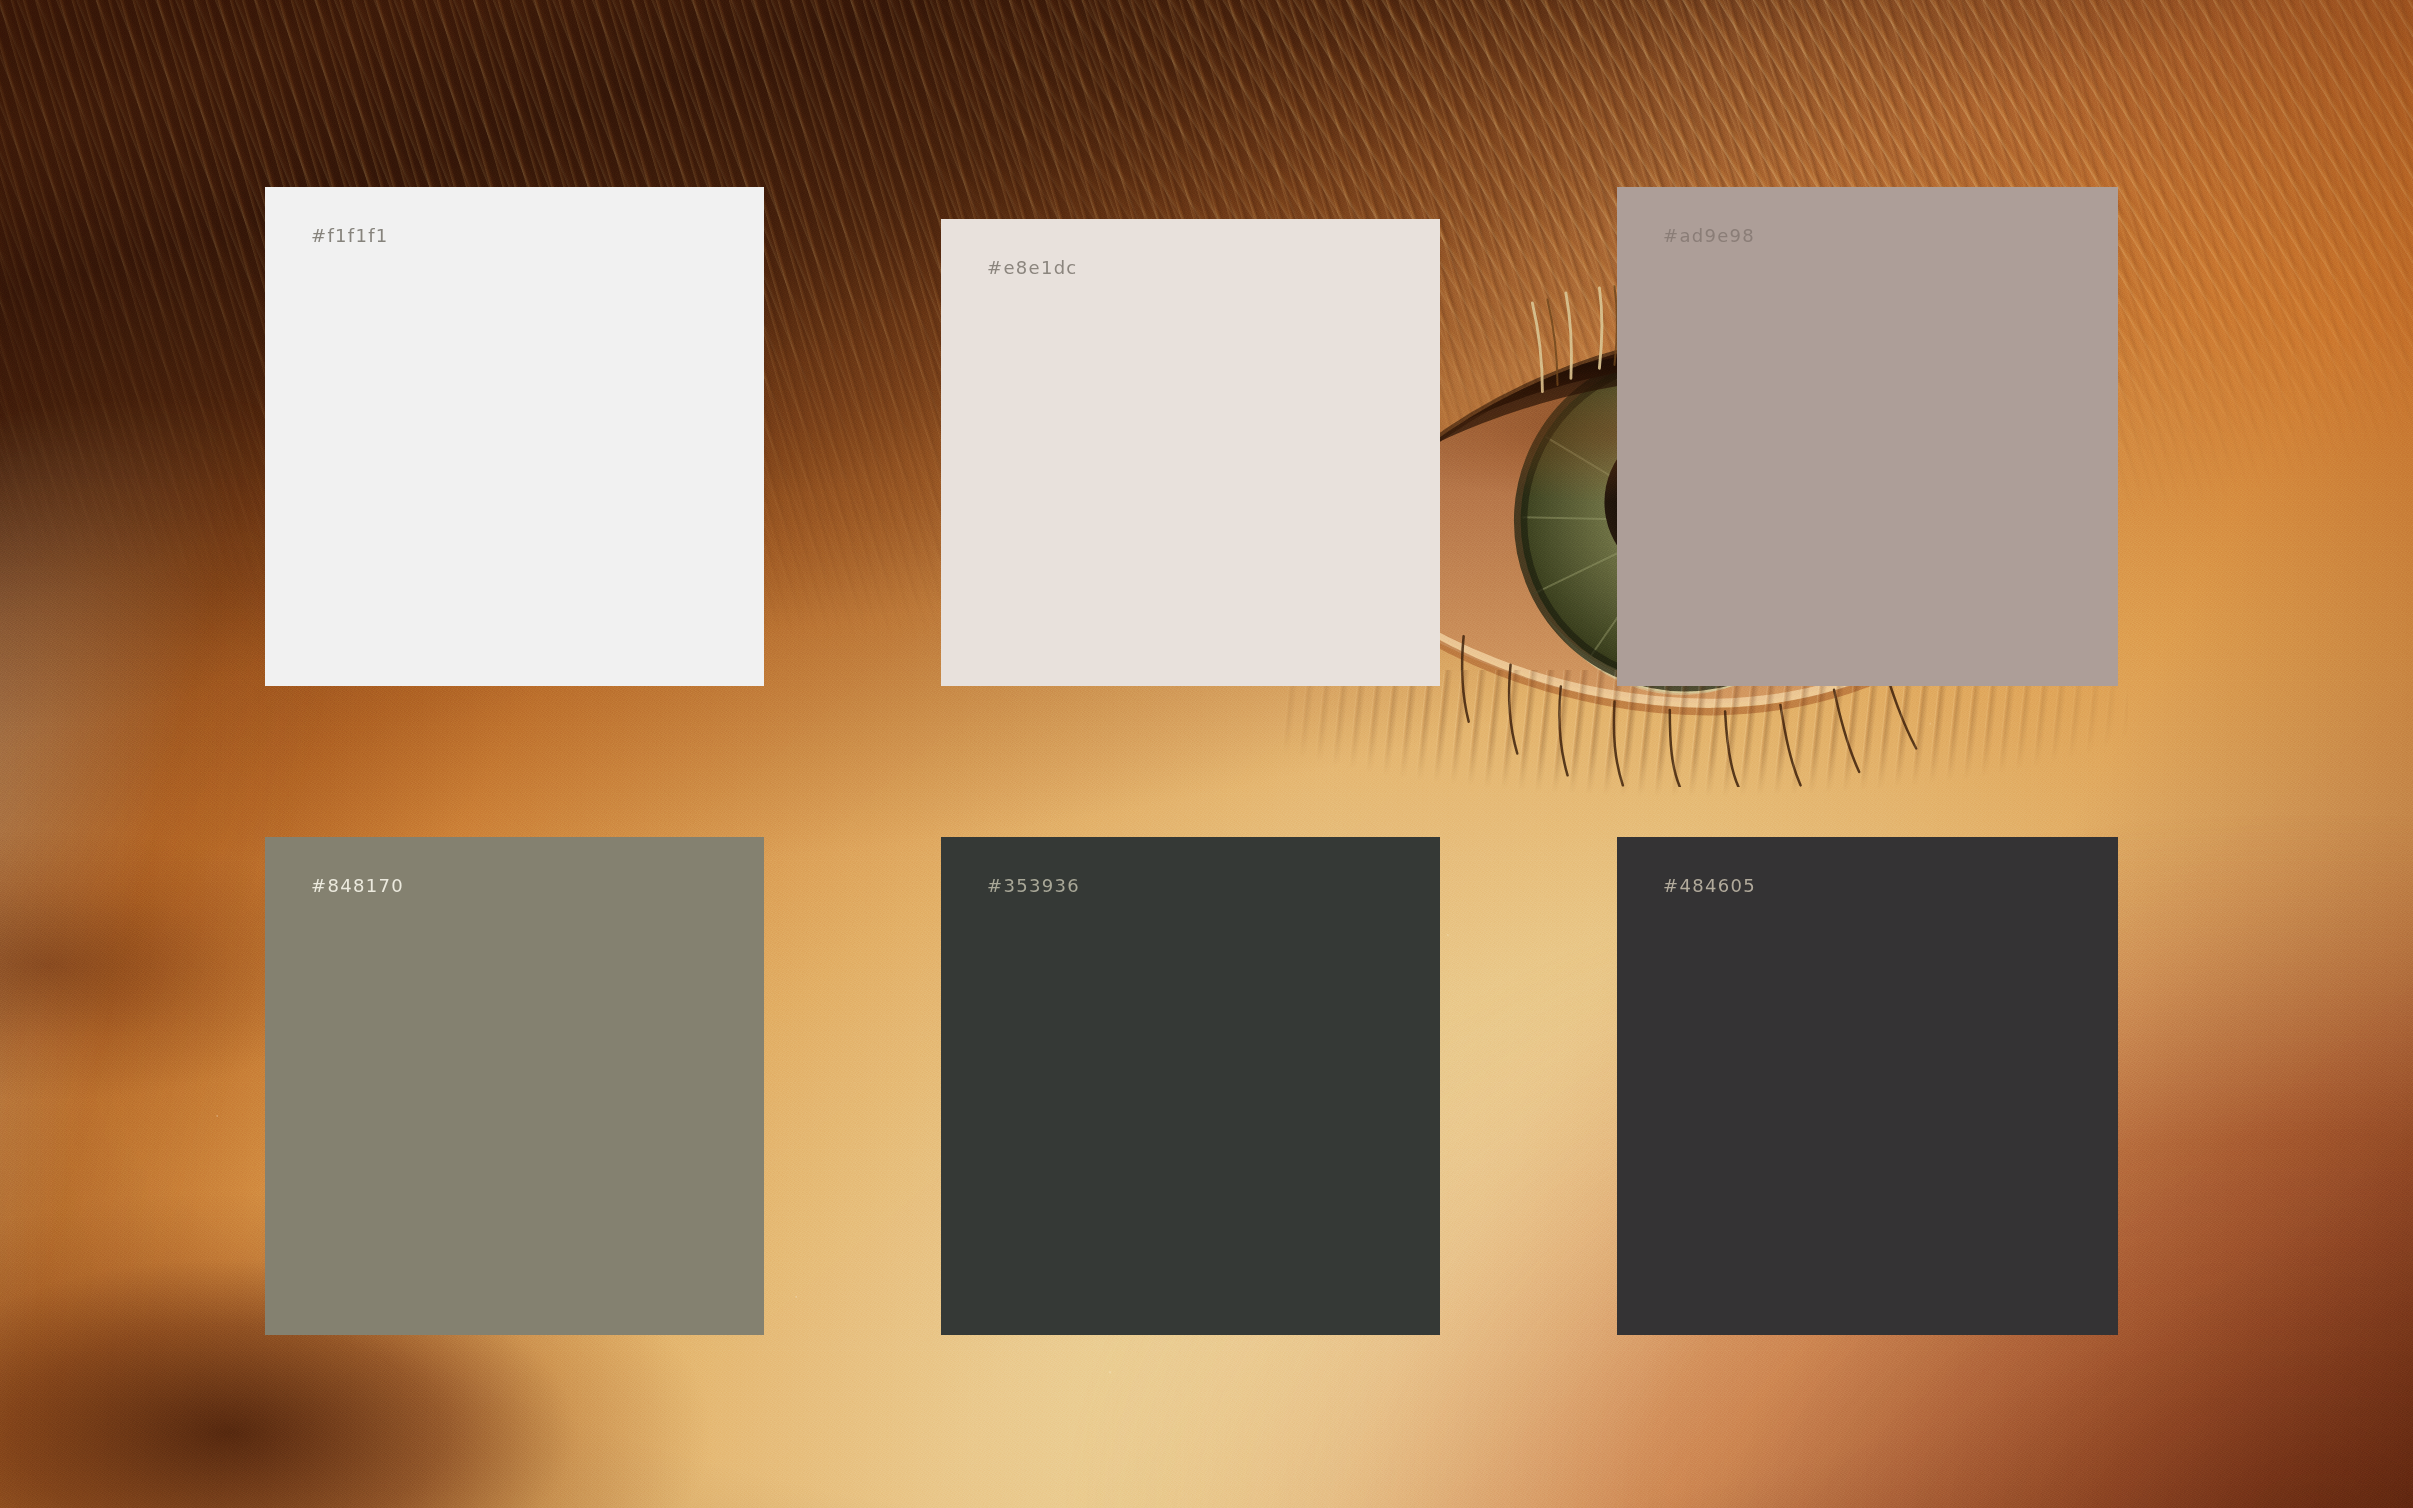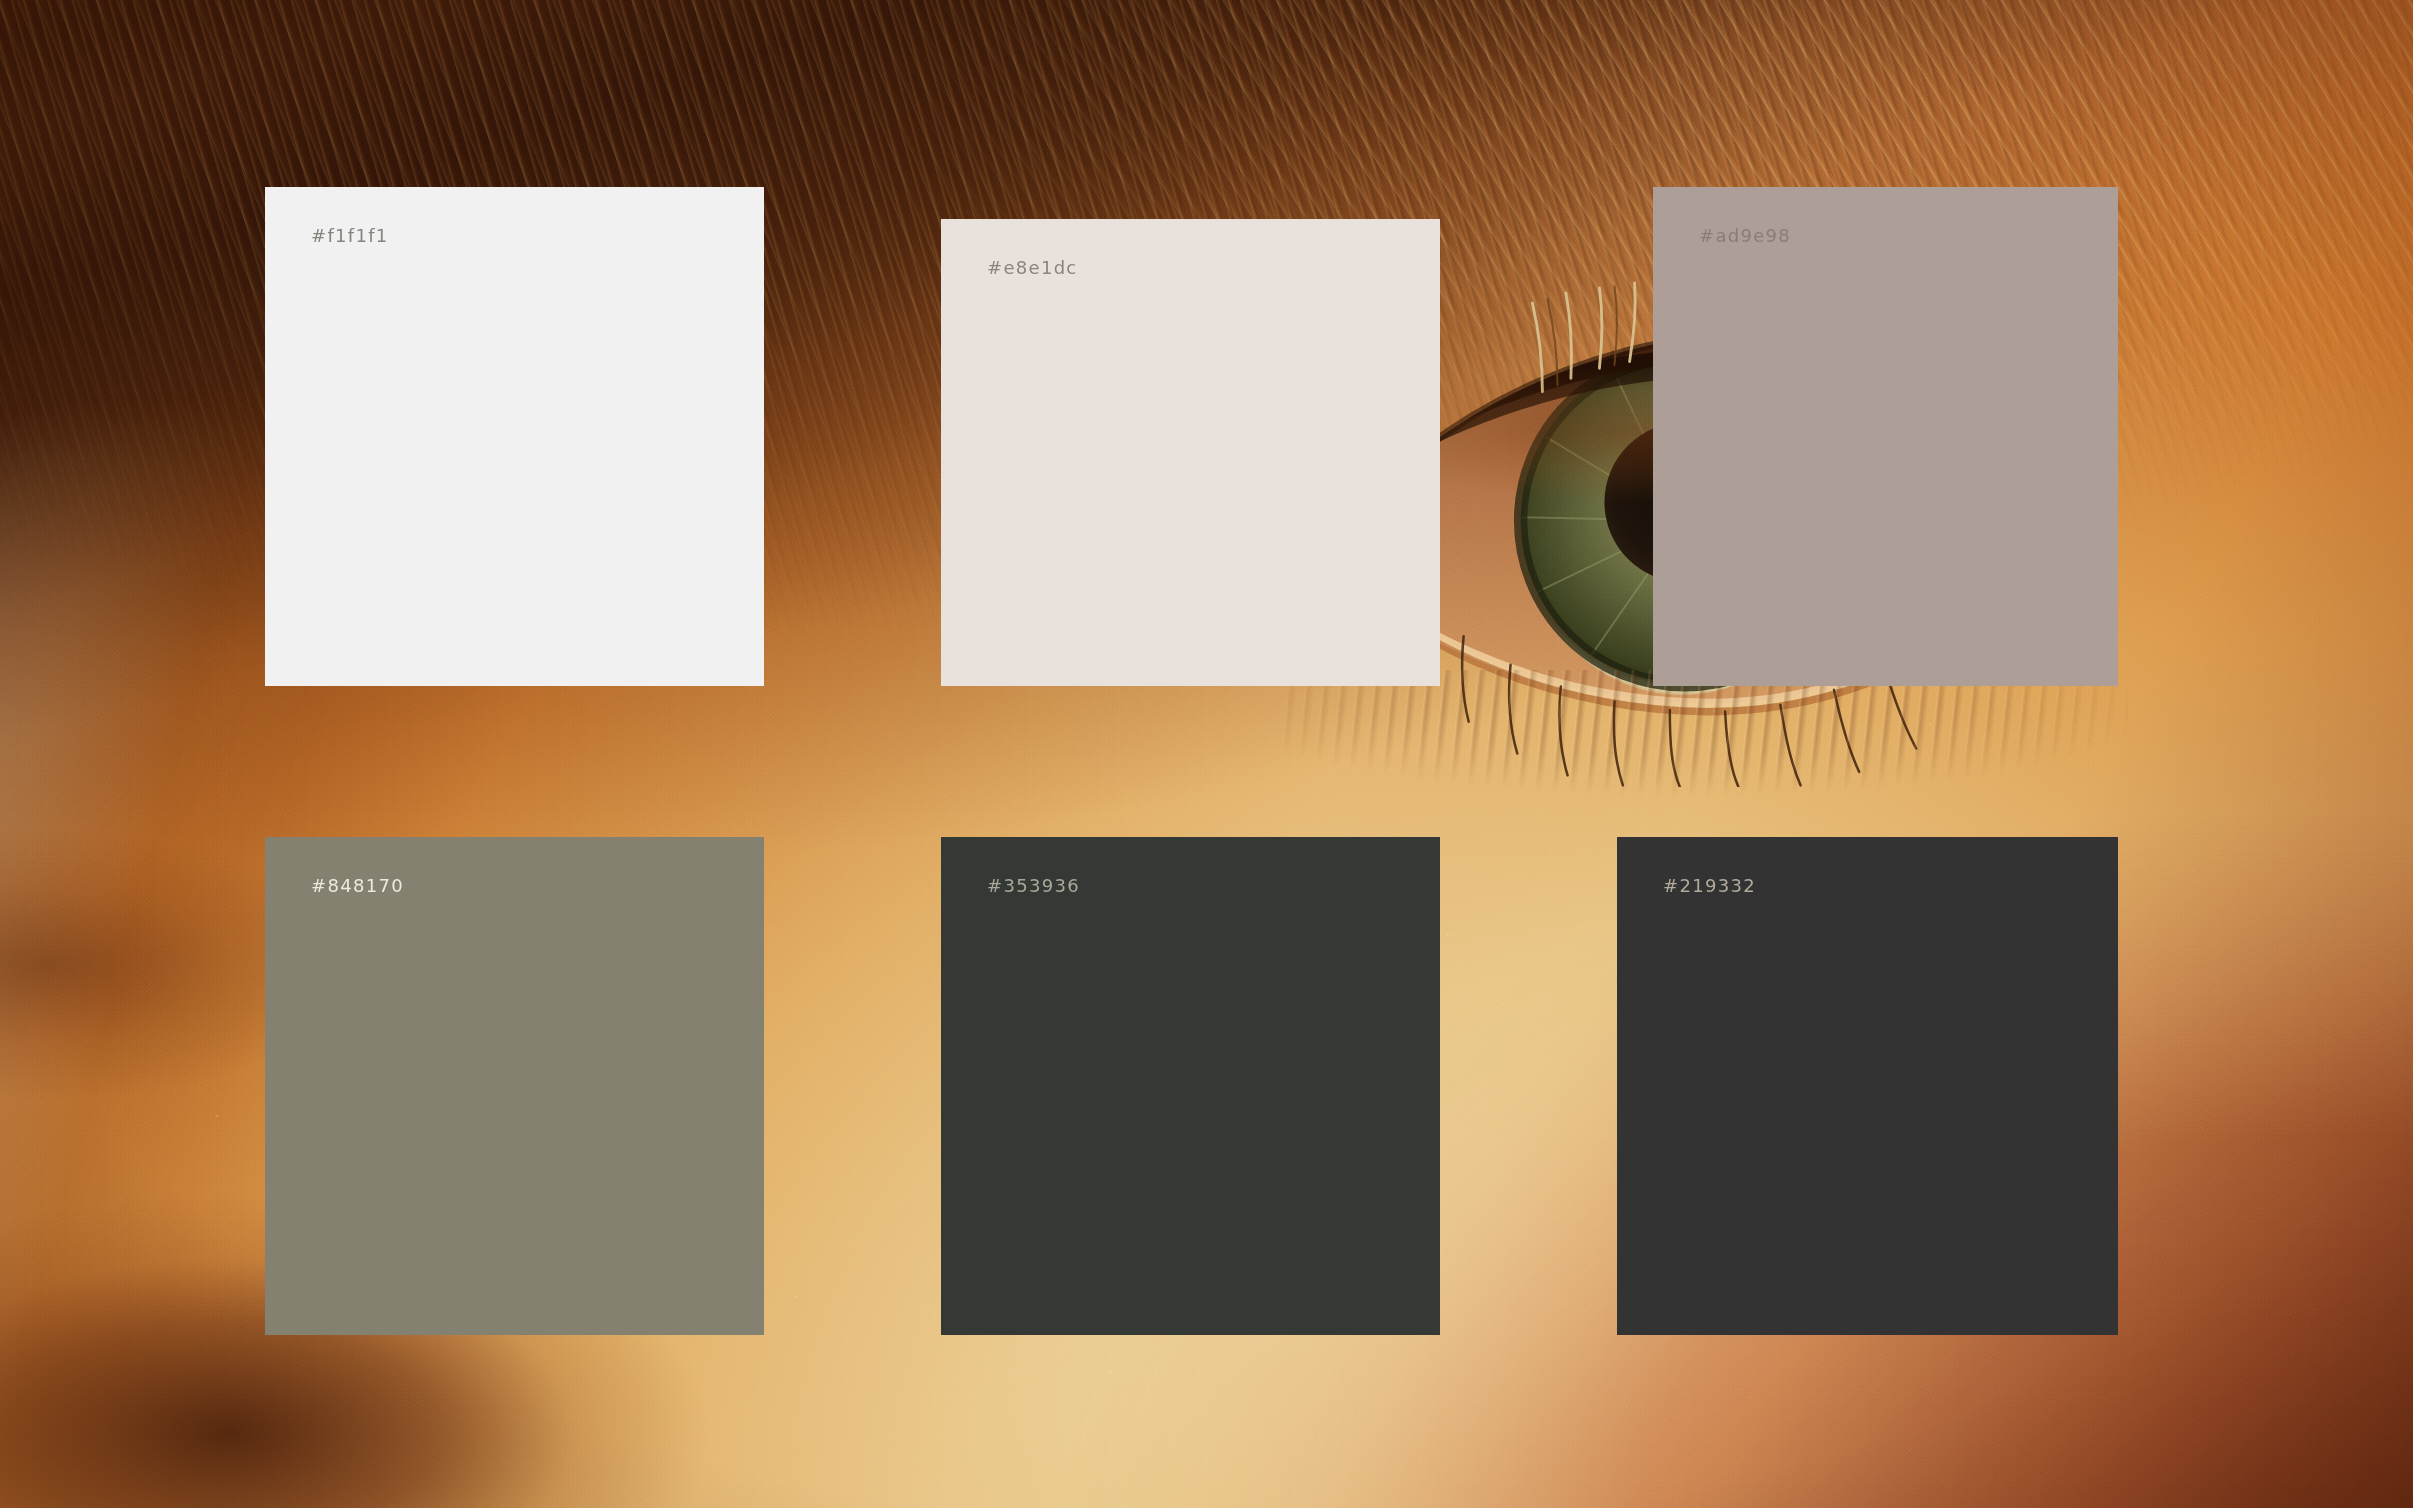--- a/index.html
+++ b/index.html
@@ -239,21 +239,21 @@
     letter-spacing: 1.3px;
     line-height: 1;
     display: inline-block;
     white-space: nowrap;
     -webkit-font-smoothing: antialiased;
   }
 
   
   .s1 { grid-column:1; grid-row:1; }
   .s2 { grid-column:2; grid-row:1;margin-top:32px; }
-  .s3 { grid-column:3; grid-row:1;margin-left:36px; }
+  .s3 { grid-column:3; grid-row:1; }
   .s4 { grid-column:1; grid-row:3; }
   .s5 { grid-column:2; grid-row:3; }
   .s6 { grid-column:3; grid-row:3; }
 </style>
 </head>
 <body>
 
 <div id="stage">
 
   <div class="photo">
@@ -399,18 +399,18 @@
 
     <div class="swatch s4" style="background-color: rgb(132, 129, 112);">
       <span class="hex" style="color: rgb(236, 234, 222);">#848170</span>
     </div>
 
     <div class="swatch s5" style="background-color: rgb(53, 57, 54);">
       <span class="hex" style="color: rgb(169, 168, 152);">#353936</span>
     </div>
 
     <div class="swatch s6" style="background-color: rgb(52, 51, 52);">
-      <span class="hex" style="color: rgb(178, 171, 156);">#219332</span>
+      <span class="hex" style="color: rgb(178, 171, 156);">#484605</span>
     </div>
 
   </div>
 </div>
 
 
 </body></html>

